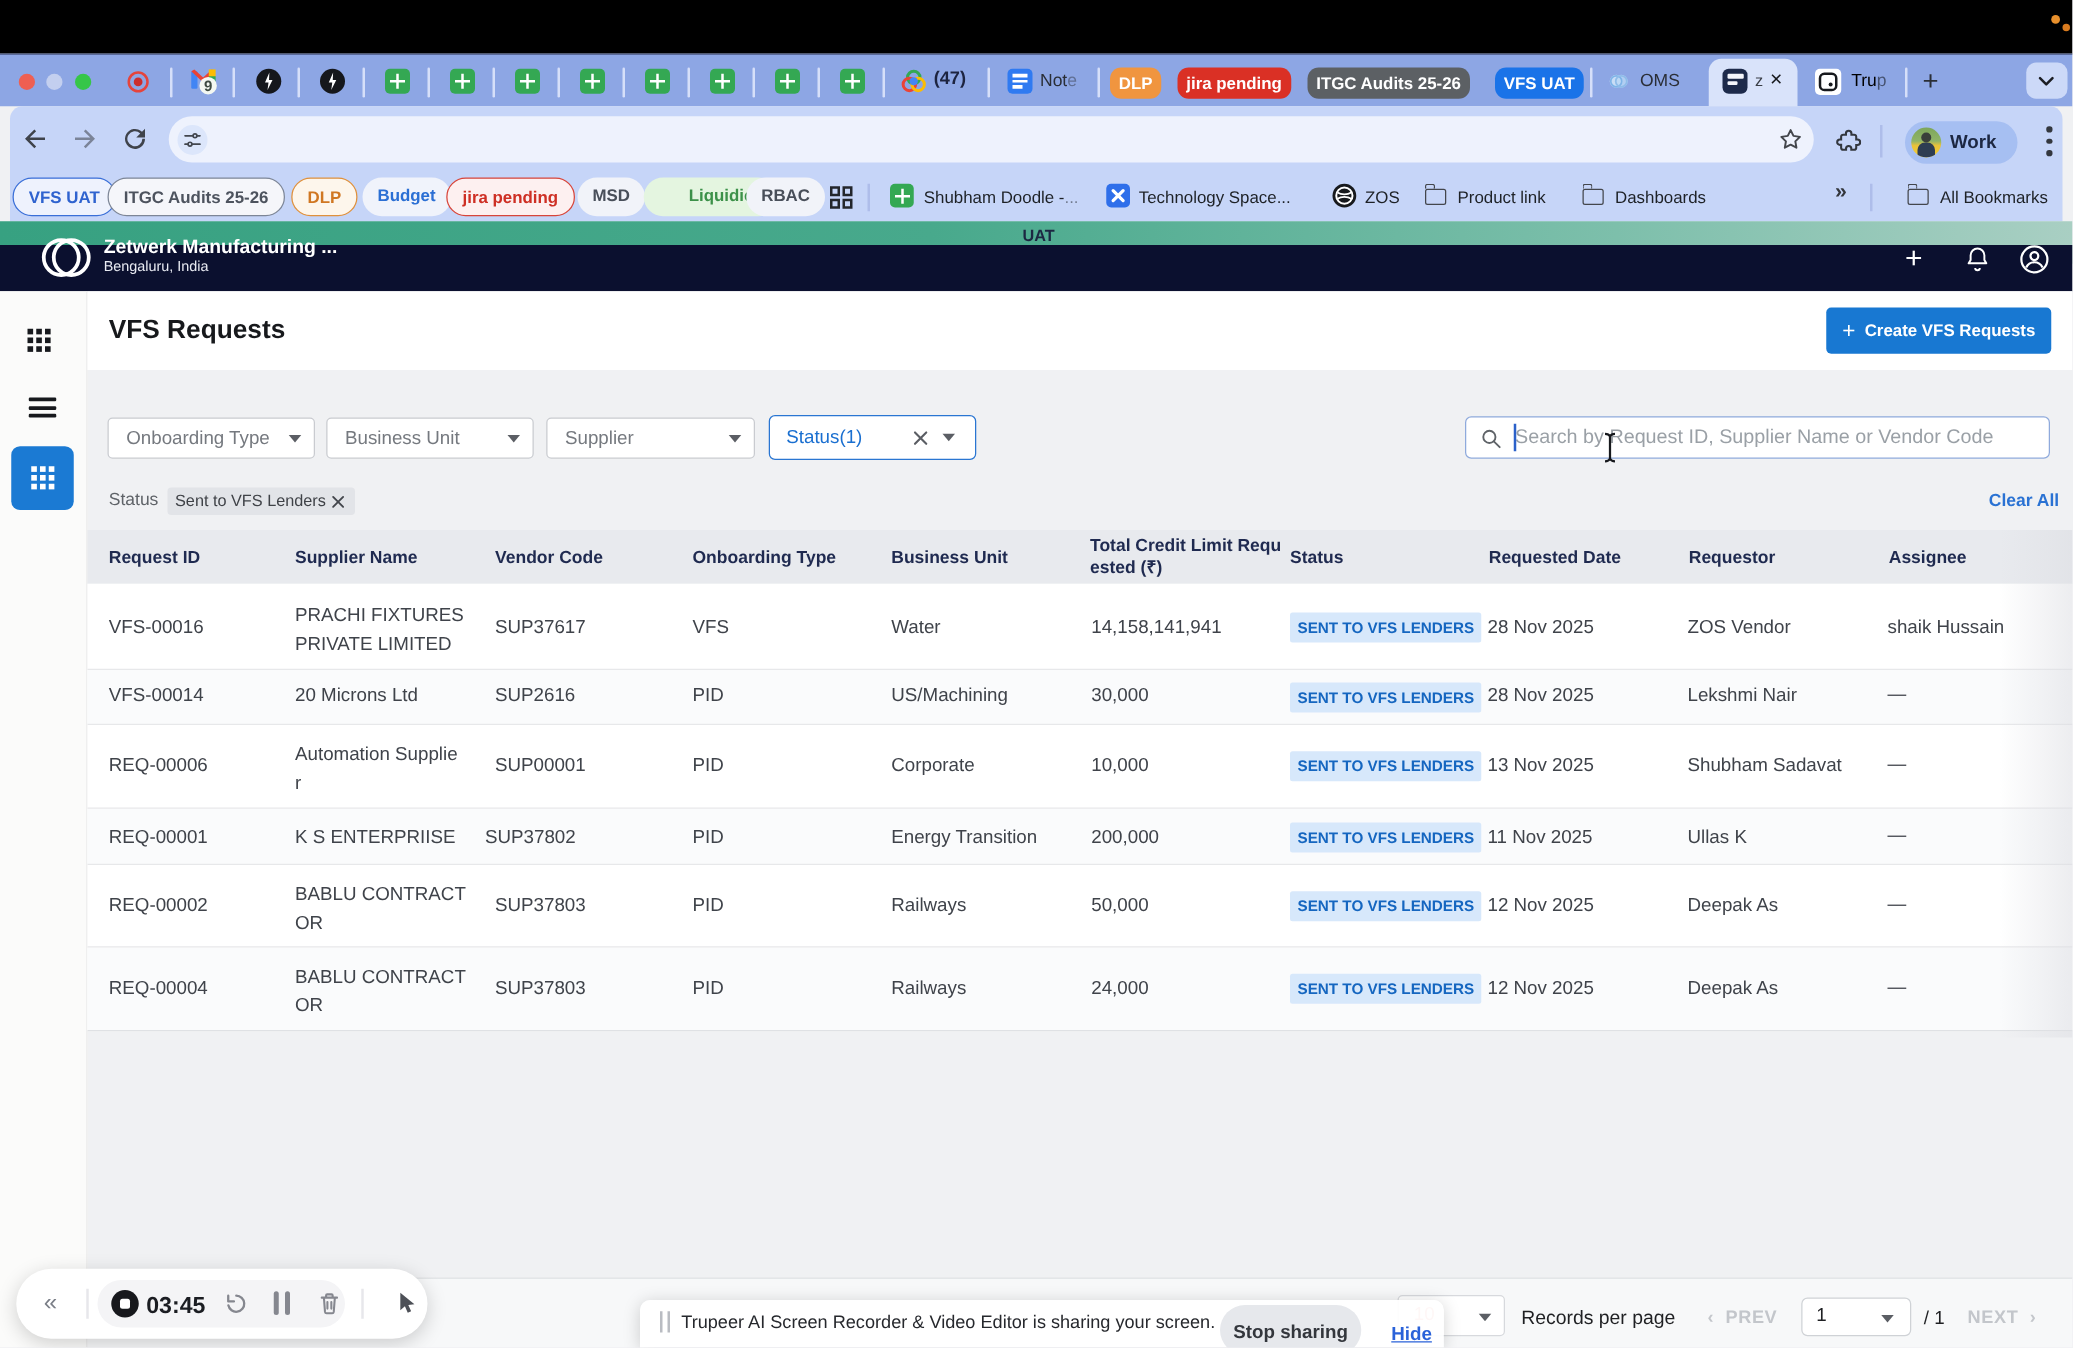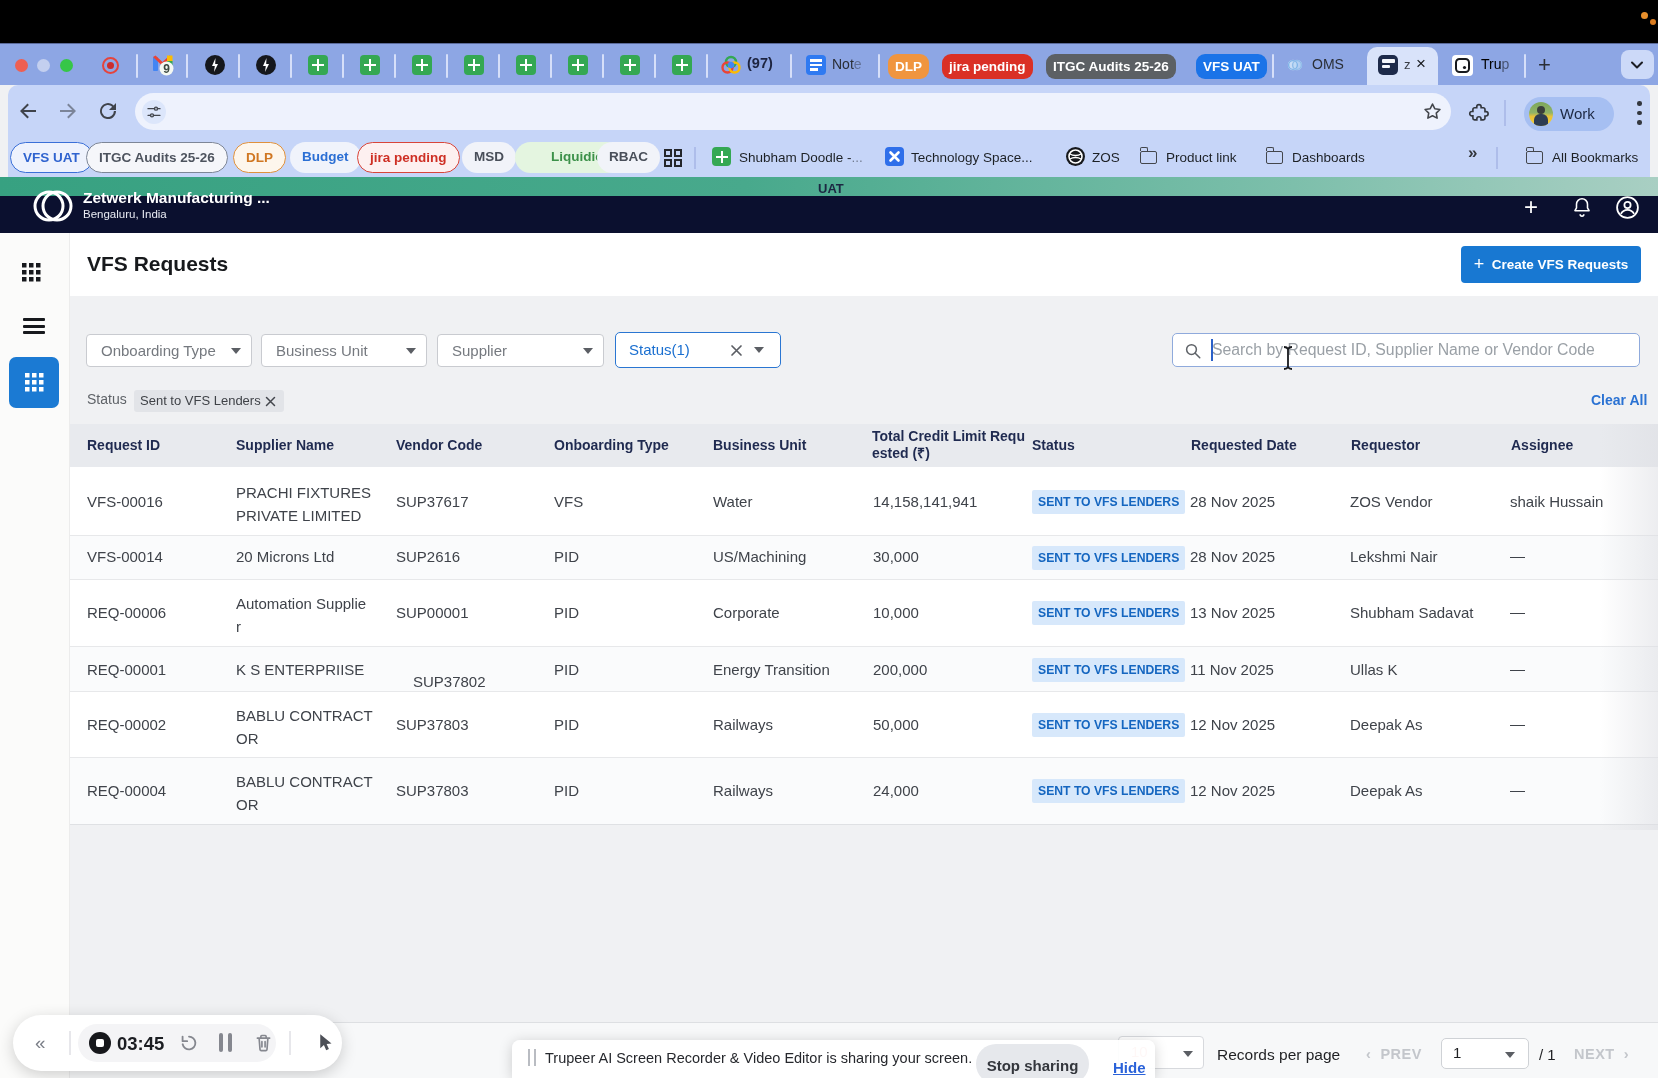--- a/index.html
+++ b/index.html
@@ -102,21 +102,21 @@
   <div class="abs tsep" style="left:706px;"></div>
 
   <div class="abs" style="left:720px;top:10px;width:22px;height:22px;">
     <svg width="22" height="22" viewBox="0 0 22 22">
       <circle cx="11" cy="8" r="5" fill="none" stroke="#34a853" stroke-width="2.4"></circle>
       <circle cx="7.5" cy="13.5" r="5" fill="none" stroke="#ea4335" stroke-width="2.4"></circle>
       <circle cx="14.5" cy="13.5" r="5" fill="none" stroke="#fbbc04" stroke-width="2.4"></circle>
       <circle cx="11" cy="11" r="3.2" fill="#4285f4"></circle>
     </svg>
   </div>
-  <div class="abs" style="left:747px;top:11px;font-size:14.5px;font-weight:bold;color:#1d2440;">(97)</div>
+  <div class="abs" style="left:747px;top:11px;font-size:14.5px;font-weight:bold;color:#1d2440;">(47)</div>
   <div class="abs tsep" style="left:790px;"></div>
 
   <div class="abs" style="left:806px;top:11px;width:20px;height:20px;background:#2f7af1;border-radius:4px;">
     <div class="abs" style="left:4px;top:4px;width:12px;height:2.6px;background:#fff;"></div>
     <div class="abs" style="left:4px;top:8.6px;width:12px;height:2.6px;background:#fff;"></div>
     <div class="abs" style="left:4px;top:13.2px;width:8px;height:2.6px;background:#fff;"></div>
   </div>
   <div class="abs" style="left:832px;top:12px;font-size:14px;color:#2a2e36;">Not<span style="opacity:.45">e</span></div>
   <div class="abs tsep" style="left:878px;"></div>
   <div class="abs pill" style="left:888px;background:#f0953f;">DLP</div>
@@ -190,21 +190,21 @@
 <svg class="abs" style="left:1468px;top:102px;" width="21" height="21" viewBox="0 0 24 24">
     <path d="M20.5 11h-1.1V8.5A1.9 1.9 0 0 0 17.5 6.6H15V5.5a2.5 2.5 0 0 0-5 0v1.1H7.5A1.9 1.9 0 0 0 5.6 8.5v2.4H4.5a2.5 2.5 0 0 0 0 5h1.1v2.6a1.9 1.9 0 0 0 1.9 1.9h2.6v-1.1a2.4 2.4 0 0 1 4.8 0v1.1h2.6a1.9 1.9 0 0 0 1.9-1.9V16h1.1a2.5 2.5 0 0 0 0-5z" fill="none" stroke="#33373e" stroke-width="1.9"></path>
   </svg>
 <div class="abs" style="left:1504px;top:100px;width:2px;height:26px;background:#aebdea;"></div>
 
 <div class="abs" style="left:1524px;top:97px;width:90px;height:34px;background:#a6bff2;border-radius:17px;">
   <div class="abs" style="left:5px;top:5px;width:24px;height:24px;border-radius:50%;background:linear-gradient(180deg,#7da65a 0%,#90b468 45%,#e8c23a 60%,#f4ce33 100%);overflow:hidden;">
     <div class="abs" style="left:8px;top:4px;width:8px;height:8px;border-radius:50%;background:#3a3f3a;"></div>
     <div class="abs" style="left:5px;top:12px;width:14px;height:12px;border-radius:6px 6px 0 0;background:#2e3d52;"></div>
   </div>
-  <div class="abs" style="left:36px;top:8px;font-size:15px;font-weight:normal;color:#1c2742;">Work</div>
+  <div class="abs" style="left:36px;top:8px;font-size:15px;font-weight:bold;color:#1c2742;">Work</div>
 </div>
 <div class="abs" style="left:1637px;top:101px;width:4.5px;height:4.5px;border-radius:50%;background:#33373e;"></div>
 <div class="abs" style="left:1637px;top:110.5px;width:4.5px;height:4.5px;border-radius:50%;background:#33373e;"></div>
 <div class="abs" style="left:1637px;top:120px;width:4.5px;height:4.5px;border-radius:50%;background:#33373e;"></div>
 
 <div class="abs bk" style="left:10px;border:1.6px solid #3a6fd8;color:#2f63cf;background:#eef2fd;">VFS UAT</div>
 <div class="abs bk" style="left:86px;border:1.6px solid #7d8697;color:#4d535e;background:#f5f6fa;">ITGC Audits 25-26</div>
 <div class="abs bk" style="left:233px;border:1.6px solid #e0913c;color:#d07722;background:#fdf6ec;">DLP</div>
 <div class="abs bk" style="left:290px;color:#2b6fd4;background:#f0f3fb;">Budget</div>
 <div class="abs bk" style="left:357px;border:1.6px solid #d8453a;color:#ce2f24;background:#fdf0f0;">jira pending</div>
@@ -369,21 +369,21 @@
   <div class="abs td" style="left:484px;top:137px;">PID</div>
   <div class="abs td" style="left:643px;top:137px;">Corporate</div>
   <div class="abs td" style="left:803px;top:137px;">10,000</div>
   <div class="abs chip" style="left:962px;top:134px;">SENT TO VFS LENDERS</div>
   <div class="abs td" style="left:1120px;top:137px;">13 Nov 2025</div>
   <div class="abs td" style="left:1280px;top:137px;">Shubham Sadavat</div>
   <div class="abs td" style="left:1440px;top:136px;">—</div>
 
   <div class="abs td" style="left:17px;top:194px;">REQ-00001</div>
   <div class="abs td" style="left:166px;top:194px;">K S ENTERPRIISE</div>
-  <div class="abs td" style="left:343px;top:194px;margin-top:12px;">SUP37802</div>
+  <div class="abs td" style="left:318px;top:194px;">SUP37802</div>
   <div class="abs td" style="left:484px;top:194px;">PID</div>
   <div class="abs td" style="left:643px;top:194px;">Energy Transition</div>
   <div class="abs td" style="left:803px;top:194px;">200,000</div>
   <div class="abs chip" style="left:962px;top:191px;">SENT TO VFS LENDERS</div>
   <div class="abs td" style="left:1120px;top:194px;">11 Nov 2025</div>
   <div class="abs td" style="left:1280px;top:194px;">Ullas K</div>
   <div class="abs td" style="left:1440px;top:193px;">—</div>
 
   <div class="abs td" style="left:17px;top:249px;">REQ-00002</div>
   <div class="abs td" style="left:166px;top:237px;line-height:23px;">BABLU CONTRACT<br>OR</div>

